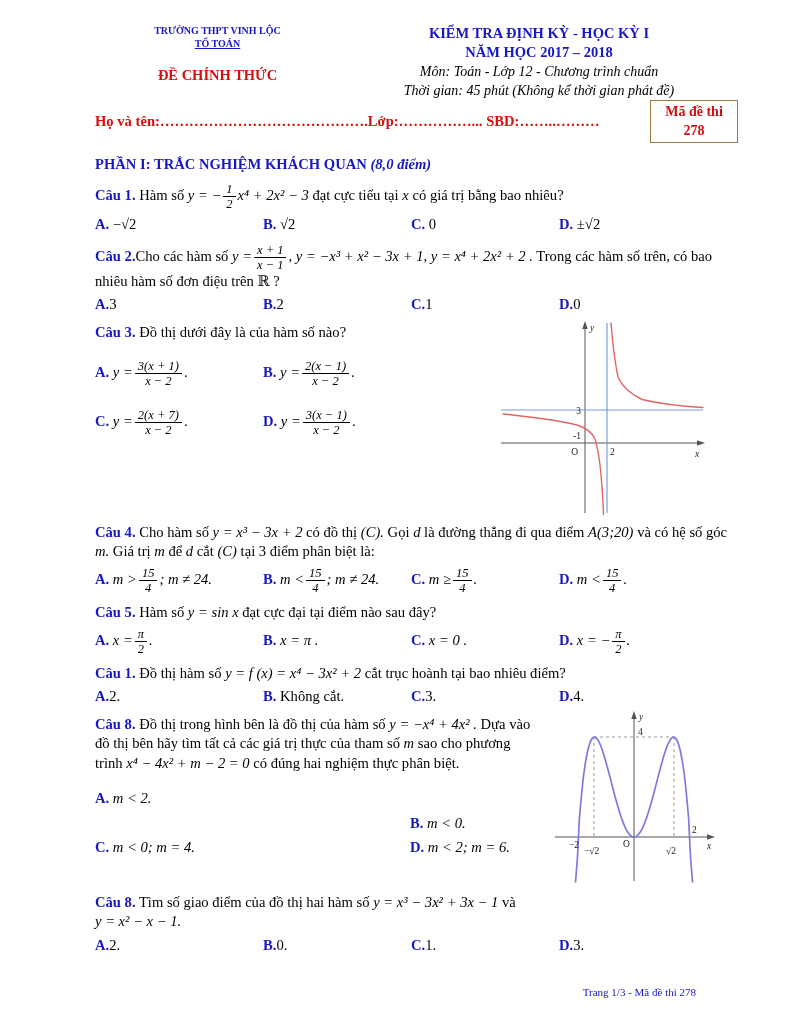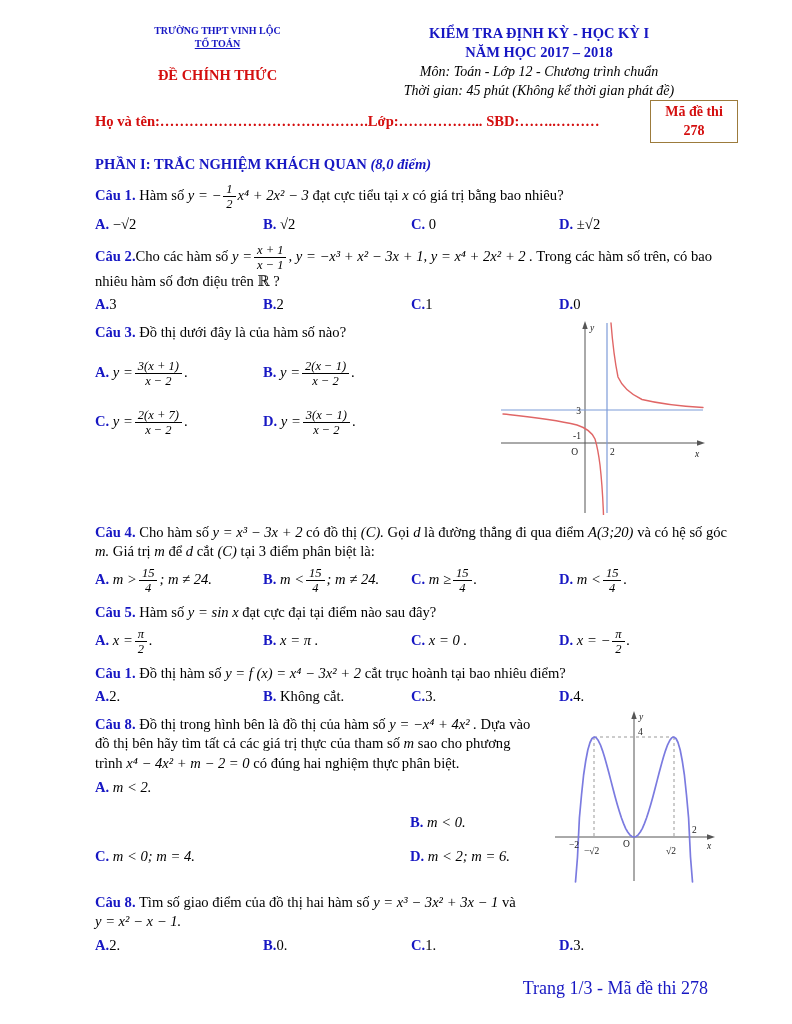--- a/index.html
+++ b/index.html
@@ -38,23 +38,23 @@
   .ans{white-space:nowrap}
 
   .flexrow{display:flex;align-items:flex-start}
   .q3left{width:398px}
   .ans-grid2{display:grid;grid-template-columns:168px 1fr;row-gap:20px;margin-top:17px;align-items:center}
   .gfig{margin-left:4px}
   .gfig svg{display:block}
   .it{font-style:italic}
 
   .q7left{width:440px}
-  .q7-ansgrid{display:grid;grid-template-columns:315px 1fr;row-gap:15px;margin-top:5px}
-
-  .footer{position:absolute;right:84px;bottom:24px;color:#1717c3;font-size:18px}
+  .q7-ansgrid{display:grid;grid-template-columns:315px 1fr;row-gap:5px;margin-top:16px}
+
+  .footer{position:absolute;right:96px;bottom:24px;color:#1717c3;font-size:11px}
 </style>
 </head>
 <body>
 
 <div class="page">
 
   <header class="hdr">
     <div class="hdr-left">
       <div class="school">TRƯỜNG THPT VINH LỘC</div>
       <div class="dept">TỔ TOÁN</div>

